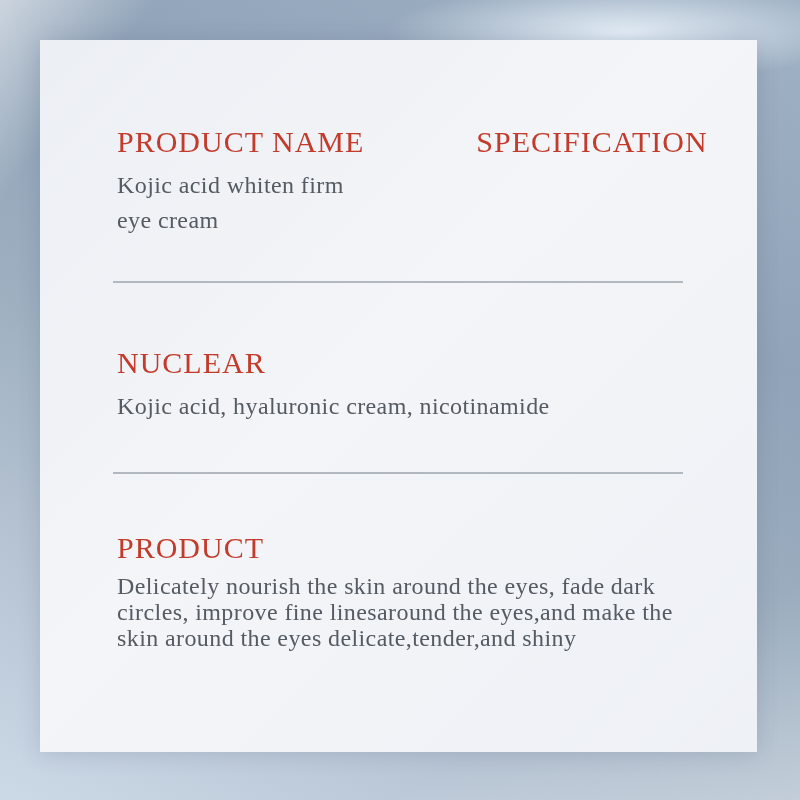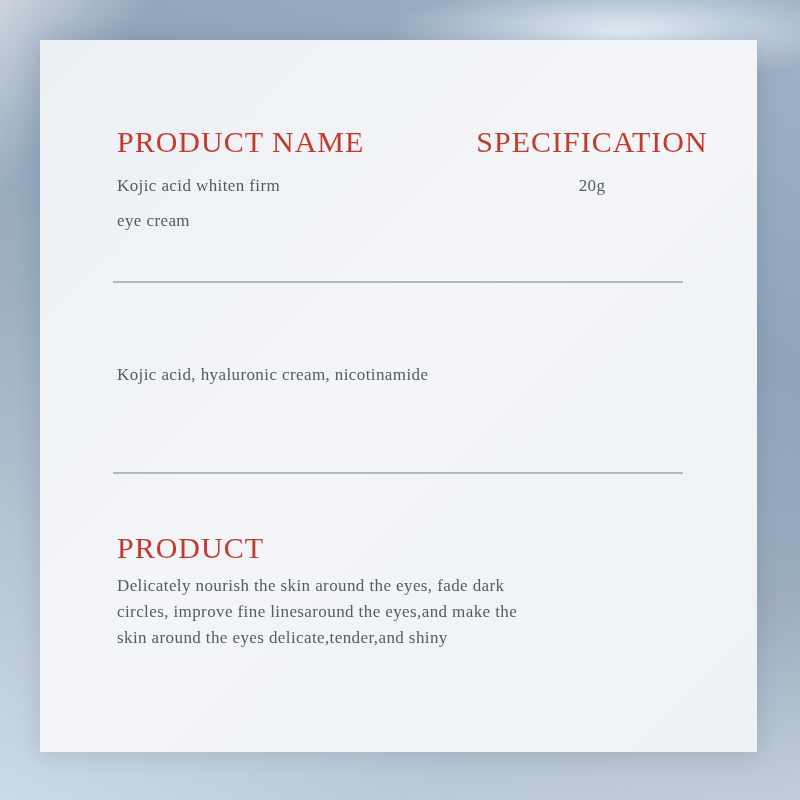--- a/index.html
+++ b/index.html
@@ -30,21 +30,21 @@
   .heading {
     margin: 0;
     font-size: 30px;
     line-height: 32px;
     font-weight: normal;
     letter-spacing: 1px;
     color: #c33b2b;
   }
   .body-text {
     margin: 10px 0 0 0;
-    font-size: 17px;
+    font-size: 24px;
     line-height: 35px;
     letter-spacing: 0.4px;
     color: #555b63;
     white-space: pre-line;
   }
   .row-top {
     position: absolute;
     left: 77px;
     top: 86px;
     display: flex;
@@ -83,27 +83,27 @@
   <div class="card">
 
     <div class="row-top">
       <div class="col-left">
         <h2 class="heading">PRODUCT NAME</h2>
         <p class="body-text">Kojic acid whiten firm
 eye cream</p>
       </div>
       <div class="col-right">
         <h2 class="heading">SPECIFICATION</h2>
-        <p class="body-text">20g</p>
       </div>
     </div>
 
     <div class="divider divider-1"></div>
 
     <div class="section-nuclear">
+      <h2 class="heading">NUCLEAR</h2>
       <p class="body-text">Kojic acid, hyaluronic cream, nicotinamide</p>
     </div>
 
     <div class="divider divider-2"></div>
 
     <div class="section-benefits">
       <h2 class="heading">PRODUCT</h2>
       <p class="body-text">Delicately nourish the skin around the eyes, fade dark
 circles, improve fine linesaround the eyes,and make the
 skin around the eyes delicate,tender,and shiny</p>

